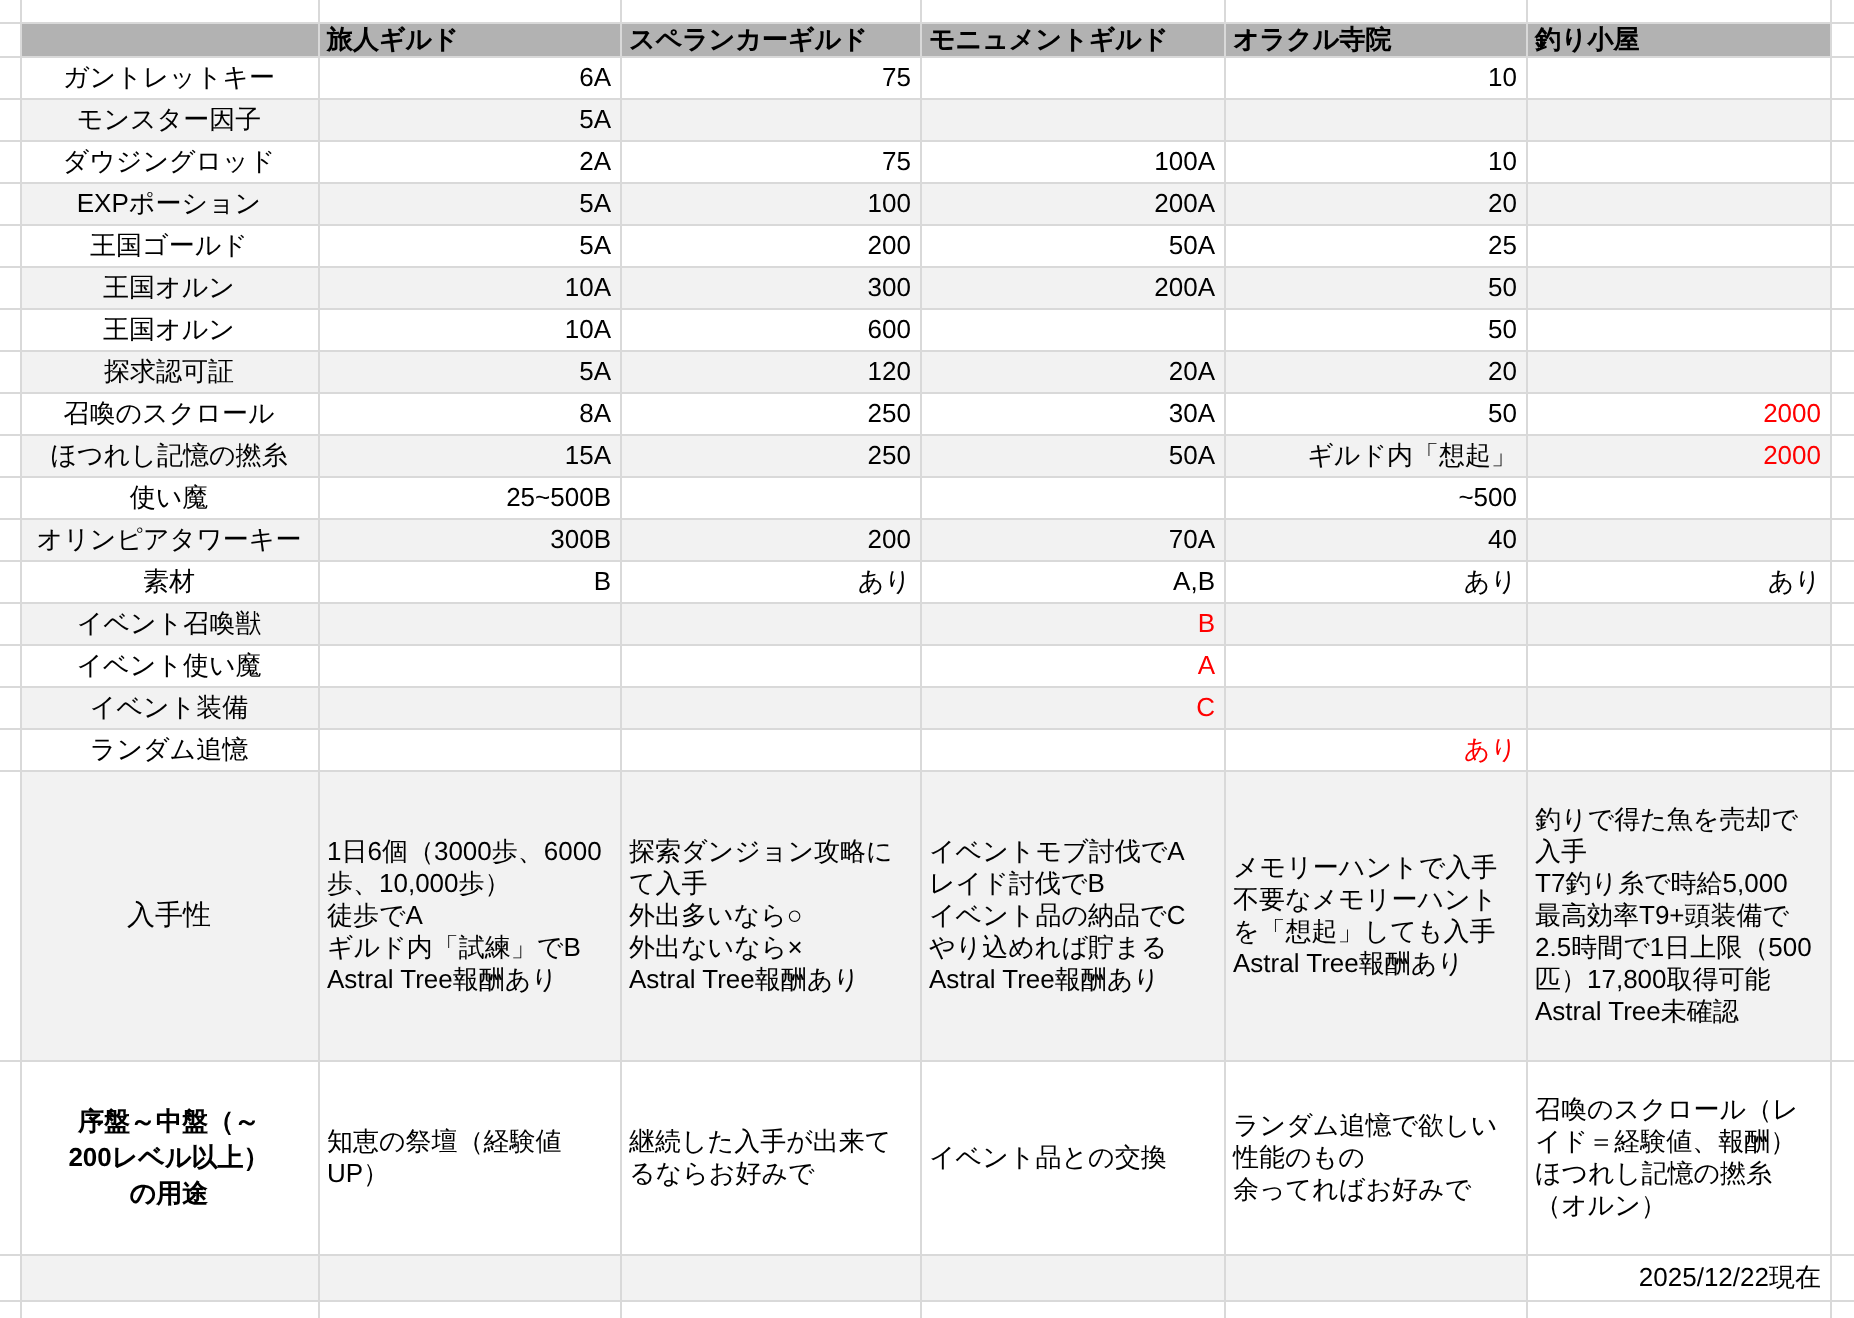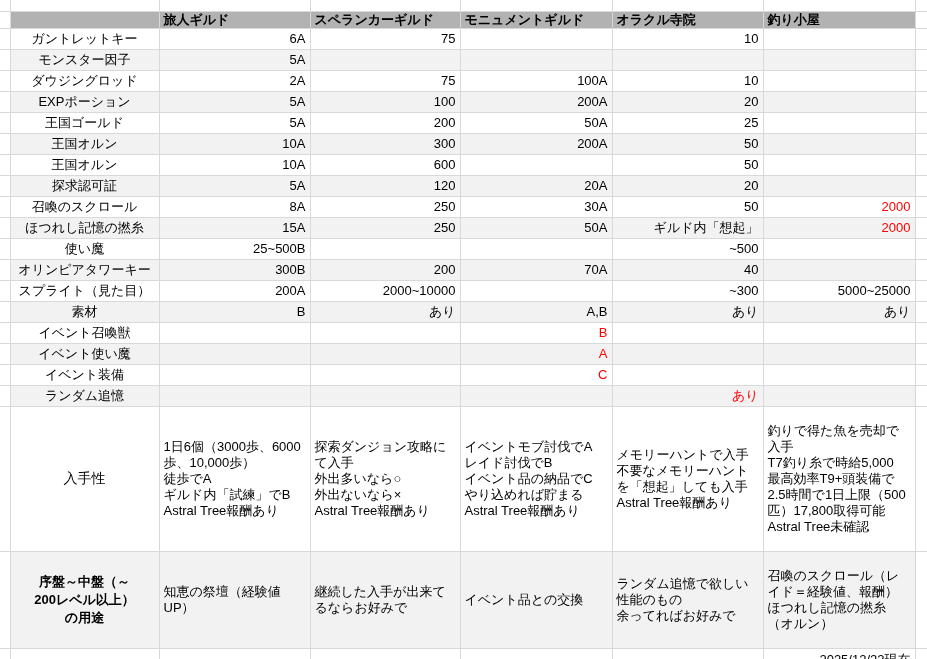--- a/index.html
+++ b/index.html
@@ -197,30 +197,20 @@
         <td class="label">オリンピアタワーキー</td>
         <td class="num">300B</td>
         <td class="num">200</td>
         <td class="num">70A</td>
         <td class="num">40</td>
         <td class="num"></td>
         <td class="g gr"></td>
       </tr>
       <tr class="r-data">
         <td class="g"></td>
-        <td class="label">スプライト（見た目）</td>
-        <td class="num">200A</td>
-        <td class="num">2000~10000</td>
-        <td class="num"></td>
-        <td class="num">~300</td>
-        <td class="num">5000~25000</td>
-        <td class="g gr"></td>
-      </tr>
-      <tr class="r-data">
-        <td class="g"></td>
         <td class="label">素材</td>
         <td class="num">B</td>
         <td class="num">あり</td>
         <td class="num">A,B</td>
         <td class="num">あり</td>
         <td class="num">あり</td>
         <td class="g gr"></td>
       </tr>
       <tr class="r-data">
         <td class="g"></td>

